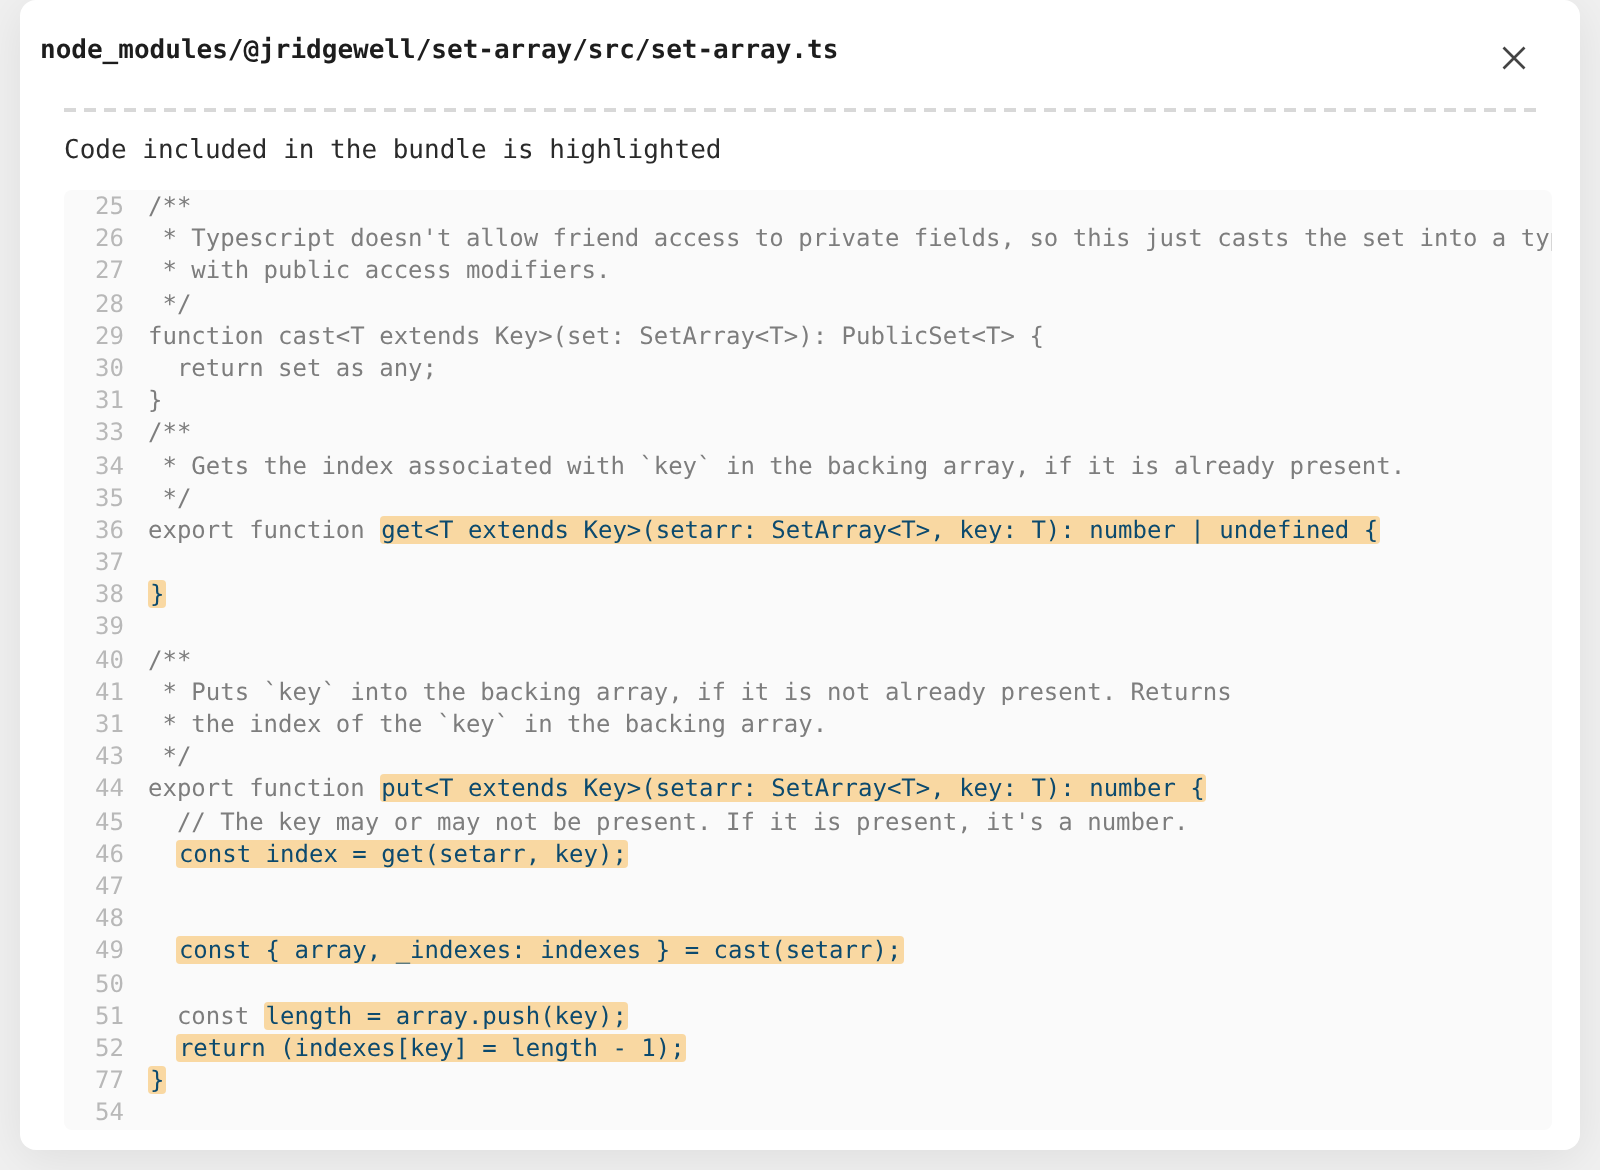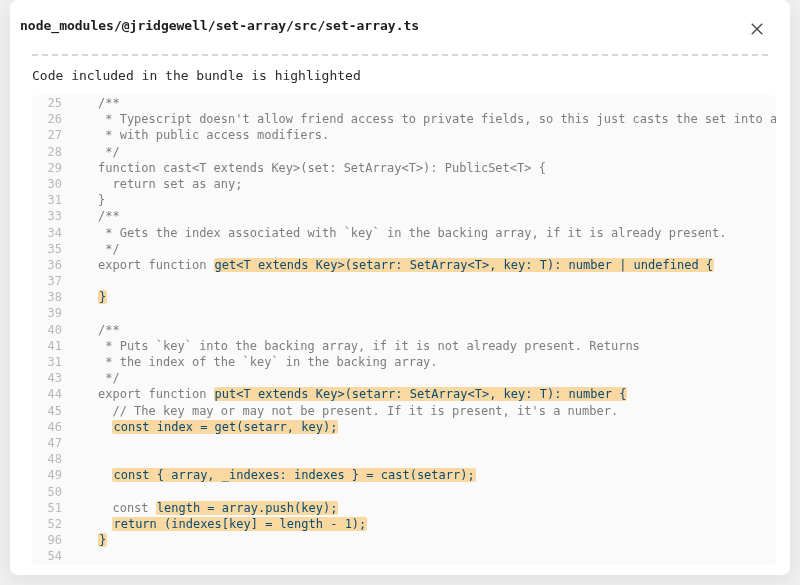--- a/index.html
+++ b/index.html
@@ -67,21 +67,20 @@
     .code-scroll {
       height: 100%;
       overflow-y: auto;
     }
     .code-scroll::-webkit-scrollbar { width: 6px; }
     .code-scroll::-webkit-scrollbar-track { background: transparent; }
     .code-scroll::-webkit-scrollbar-thumb { background: #c9c9c9; border-radius: 3px; }
     .code-line {
       display: flex;
       min-height: 16px;
-      gap: 24px;
     }
     .gutter {
       width: 42px;
       text-align: right;
       padding-right: 12px;
       color: #b8b8b8;
       user-select: none;
       flex-shrink: 0;
     }
     .code-text {
@@ -220,21 +219,21 @@
         </div>
         <div class="code-line">
           <div class="gutter">51</div>
           <div class="code-text"><span>  const </span><span class="hl">length = array.push(key);</span></div>
         </div>
         <div class="code-line">
           <div class="gutter">52</div>
           <div class="code-text"><span>  </span><span class="hl">return (indexes[key] = length - 1);</span></div>
         </div>
         <div class="code-line">
-          <div class="gutter">96</div>
+          <div class="gutter">77</div>
           <div class="code-text"><span></span><span class="hl">}</span></div>
         </div>
         <div class="code-line">
           <div class="gutter">54</div>
           <div class="code-text"><span></span></div>
         </div>
       </div>
   </div>
 
 </div>

